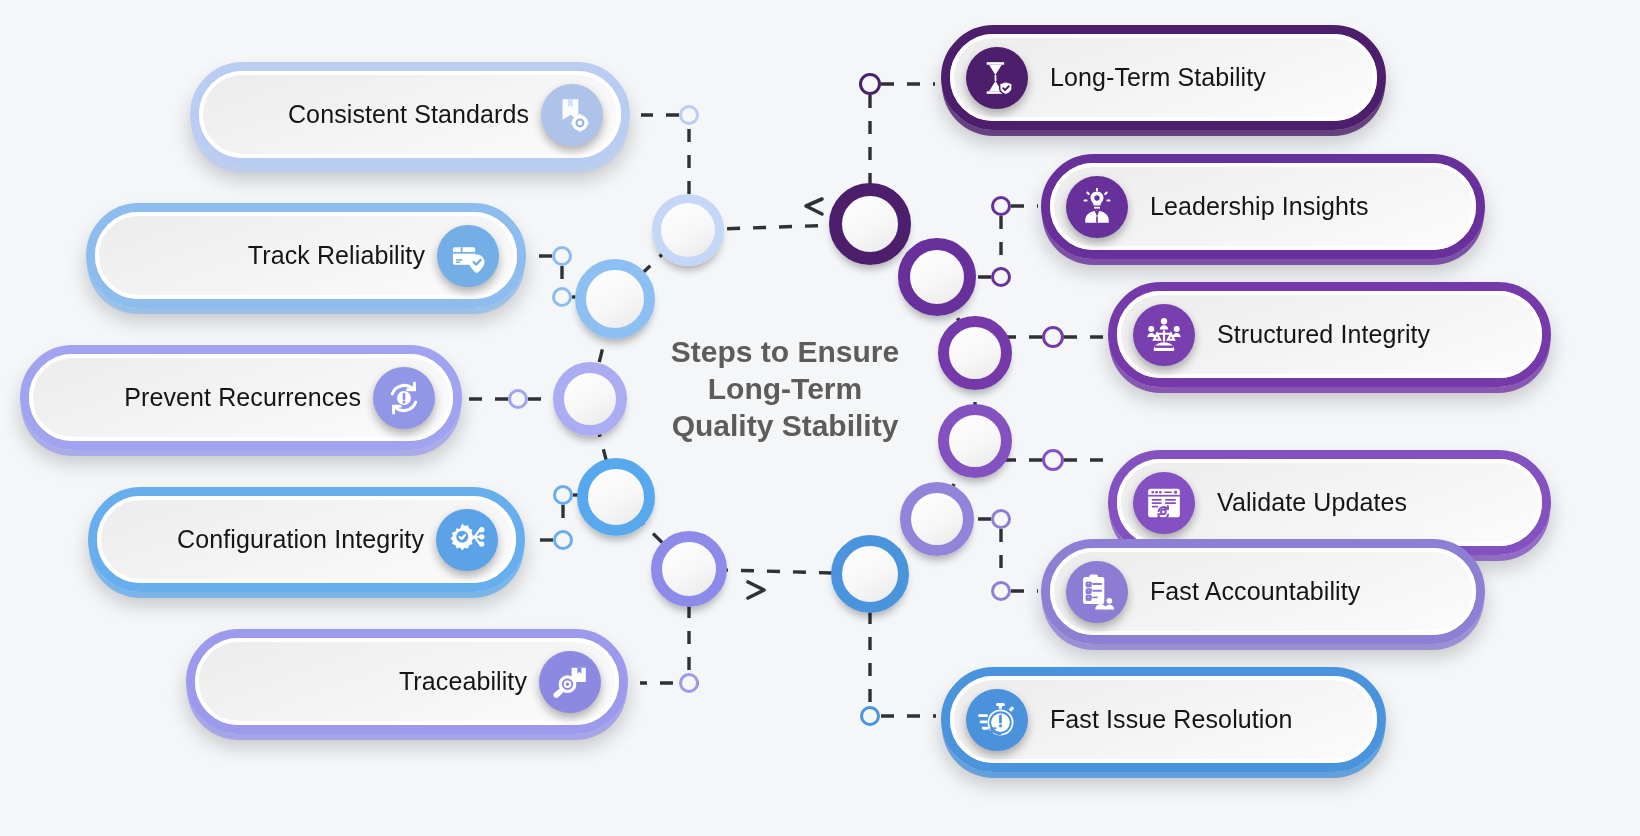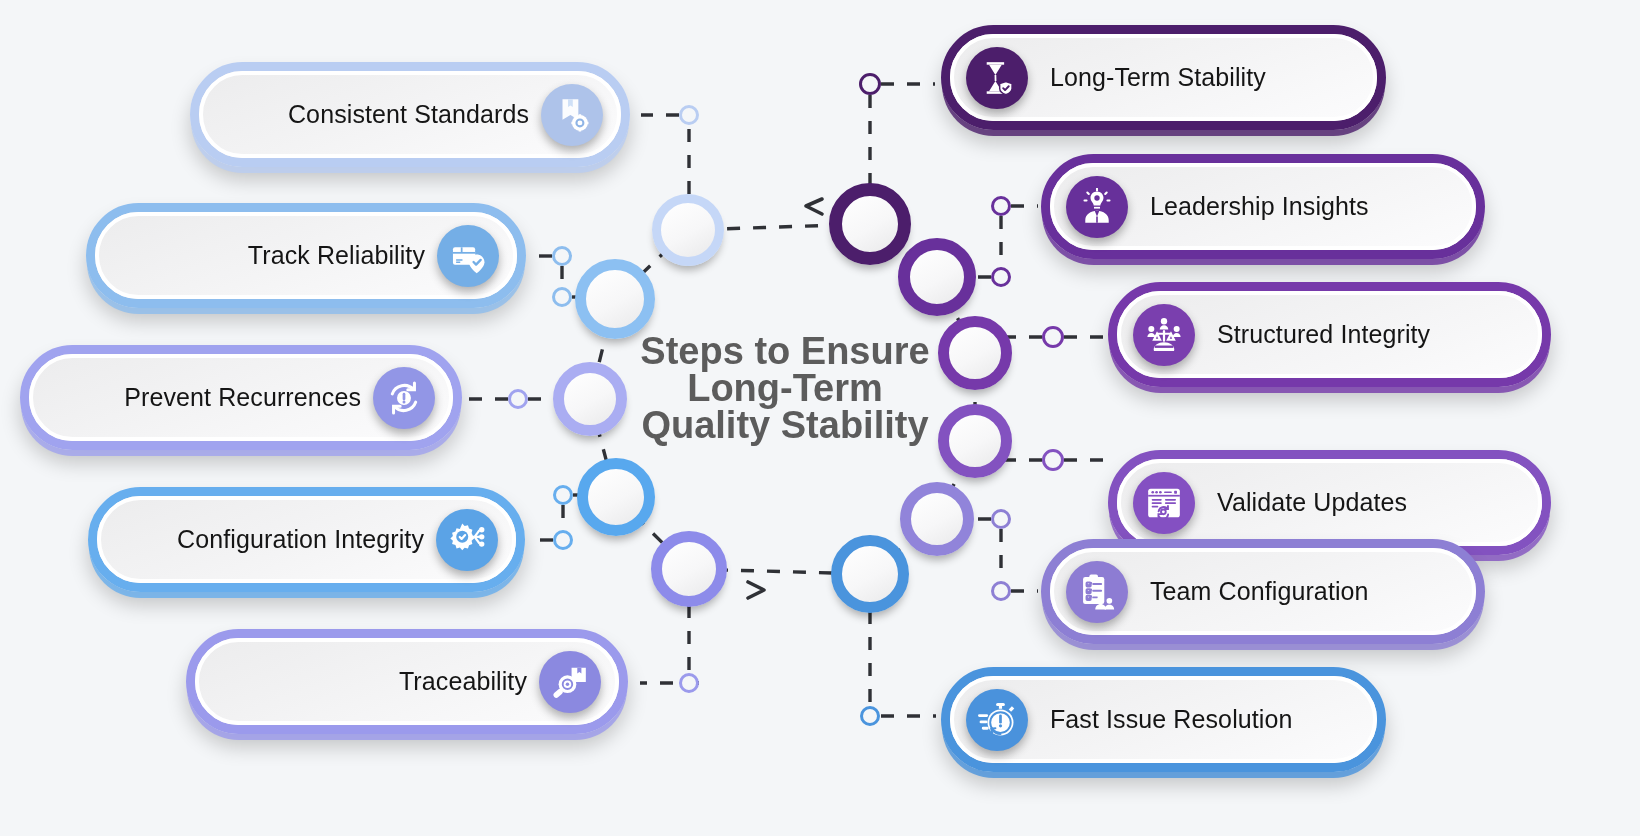--- a/index.html
+++ b/index.html
@@ -76,21 +76,21 @@
     box-sizing:border-box;
     background:#f4f6f8;
     z-index:3;
   }
 
   
   #center-title{
     position:absolute;
     left:640px;top:333px;width:290px;
     text-align:center;
-    font-size:38px;line-height:37px;
+    font-size:30px;line-height:37px;
     font-weight:700;
     color:#5c5c5c;
     z-index:2;
   }
 </style>
 </head>
 <body style="background: rgb(244, 246, 248);">
 
 <div id="stage">
 
@@ -368,21 +368,21 @@
               <rect x="5.4" y="14.4" width="2.6" height="2.6" rx=".5"></rect>
               <path d="M5.9 15.7l.8.8 1.6-1.8"></path>
               <path d="M9.6 7h5M9.6 11.2h5M9.6 15.4h2.4"></path>
             </g>
             <circle cx="14.3" cy="16.6" r="2.1"></circle>
             <path d="M10.9 23c0-1.9 1.5-3.4 3.4-3.4s3.4 1.5 3.4 3.4z"></path>
             <circle cx="19.8" cy="17.6" r="1.8"></circle>
             <path d="M16.8 23c0-1.7 1.3-3 3-3s3 1.3 3 3z"></path>
           </svg>
         </div>
-        <span class="pill-label">Team Configuration</span>
+        <span class="pill-label">Fast Accountability</span>
       </div>
       <div class="pill right" style="left: 941px; top: 667px; width: 445px; height: 105px; border-width: 9px; border-color: rgb(74, 148, 221); box-shadow: rgba(74, 148, 221, 0.8) 0px 7px 0px -1px, rgba(0, 0, 0, 0.2) 0px 13px 20px;">
         <div class="inner-ring"></div>
         <div class="badge" style="background: rgb(74, 146, 220);">
           <svg viewBox="0 0 24 24" fill="#fff">
             <rect x="11.4" y="1.2" width="5.6" height="2" rx="1"></rect>
             <rect x="13.2" y="2.8" width="2" height="2.1"></rect>
             <circle cx="14.2" cy="13.6" r="8.2"></circle>
             <circle cx="14.2" cy="13.6" r="6.5" fill="none" stroke="#4a92dc" stroke-width="1.2"></circle>
             <path d="M14.2 9.3v4.1" stroke="#4a92dc" stroke-width="1.7" stroke-linecap="round"></path>

